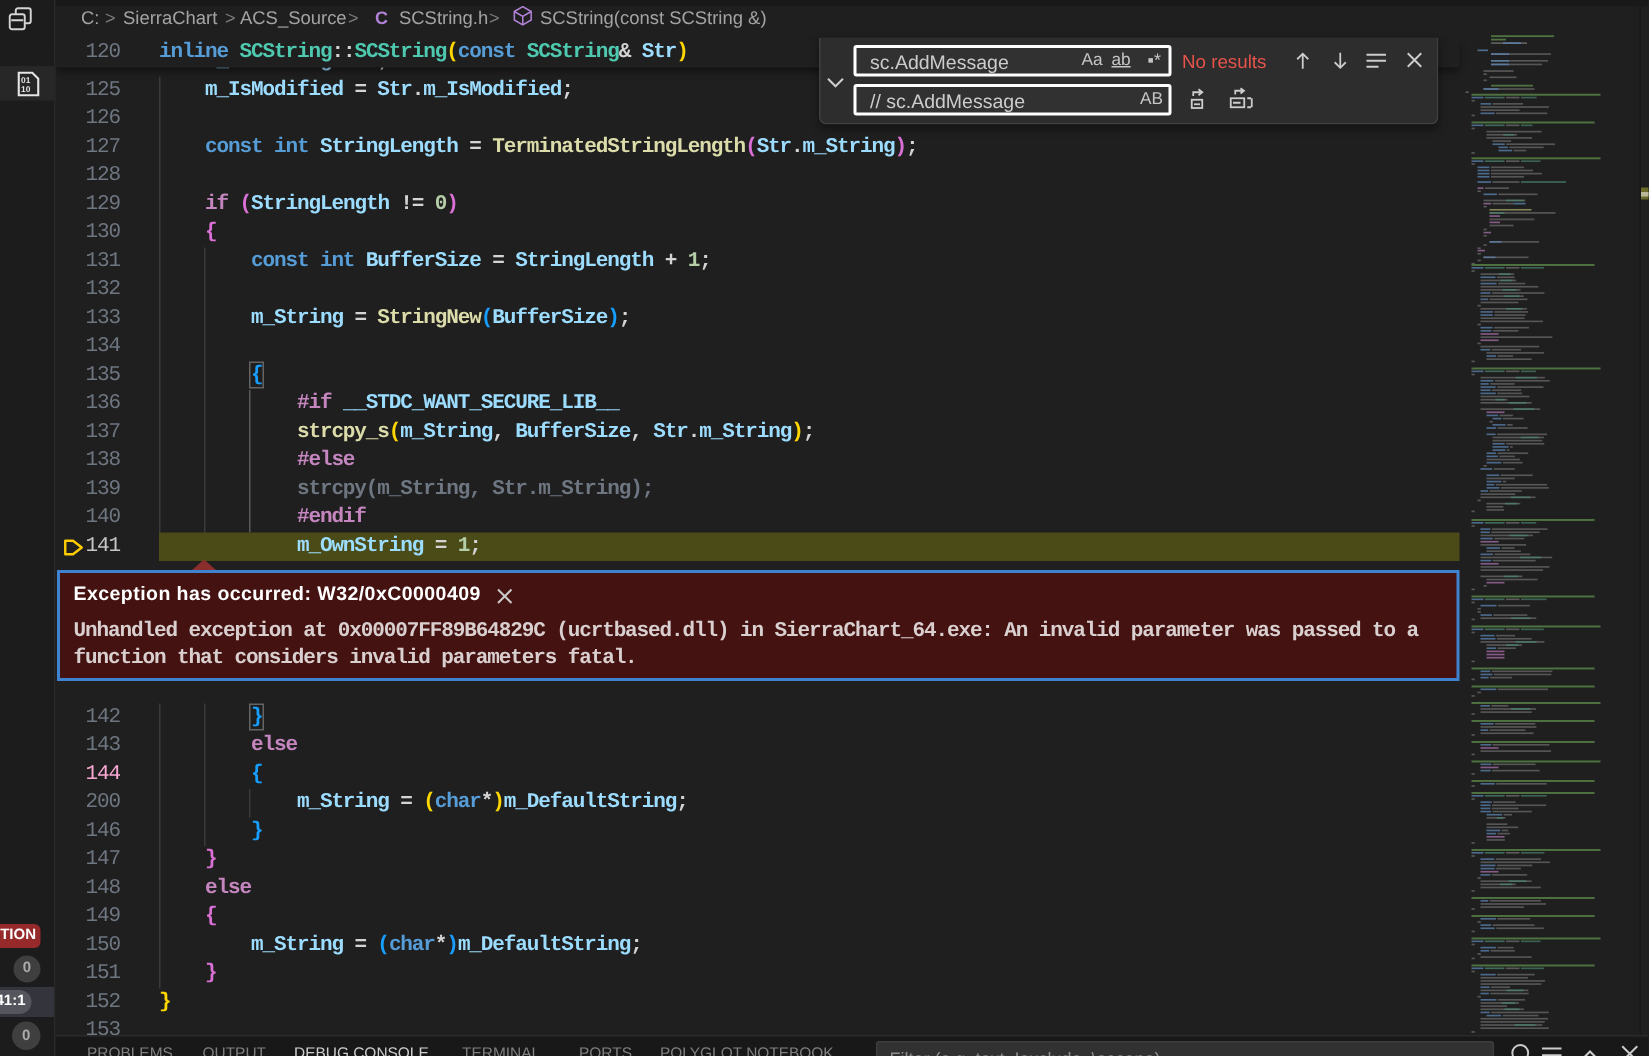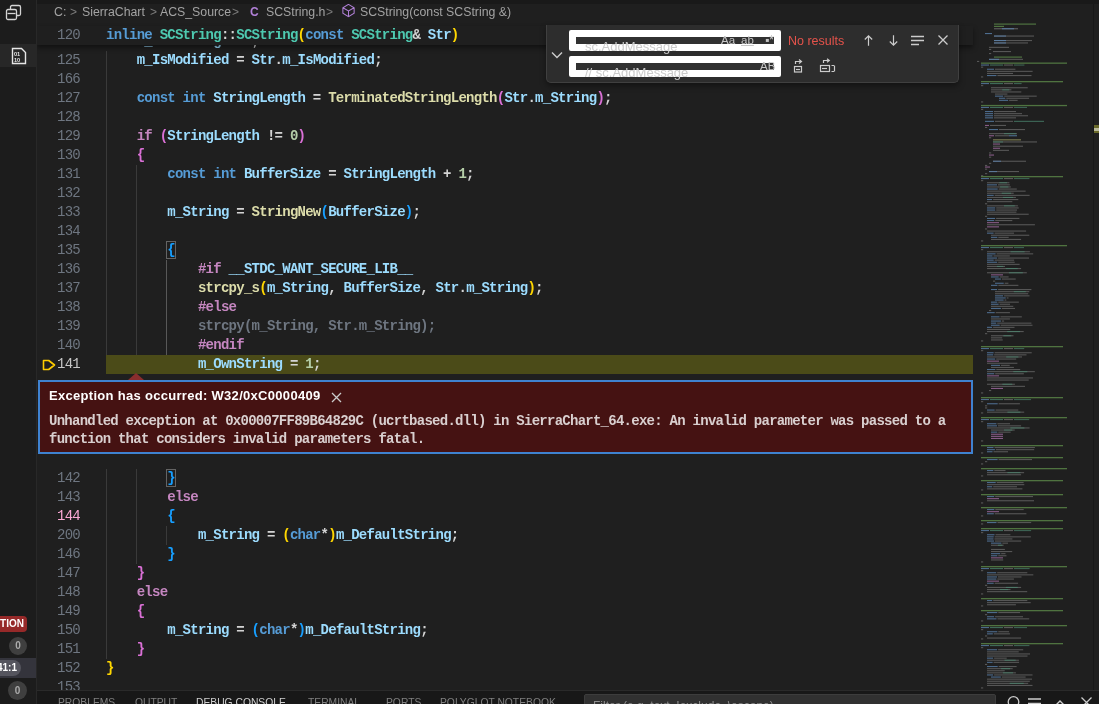--- a/index.html
+++ b/index.html
@@ -8,21 +8,21 @@
 pre.code{position:absolute;left:69px;top:0;font-family:"Liberation Mono", monospace;font-size:14px;font-weight:700;letter-spacing:-0.74px;line-height:19px;white-space:pre}
 .guide{position:absolute;width:1px}
 .bm{outline:1px solid #646464;outline-offset:0px}
 .hl141{position:absolute;left:106px;top:355px;width:867px;height:19px;background:#4b4b18}
 .dbgarrow{position:absolute;left:5px;top:2.5px}
 .sticky{position:absolute;left:37px;top:26px;width:936px;height:19px;background:#1f1f1f;box-shadow:0 3px 5px rgba(0,0,0,.45);z-index:5}
 .bc{position:absolute;top:0;left:37px;width:936px;height:26px;font-size:12.3px;color:#a3a3a3}
 .bc span{position:absolute;top:5px;white-space:nowrap}
 .chev{color:#7c7c7c;font-size:12px}
 .fw{position:absolute;left:546px;top:25px;width:413px;height:58px;background:#2d2d2d;border:1px solid #404040;border-top:none;border-radius:0 0 5px 5px;z-index:20;box-shadow:0 3px 6px rgba(0,0,0,.4)}
-.finput{position:absolute;left:22px;width:212px;height:21px;background:#313131;border:7px solid #ffffff;border-radius:2px;color:#cccccc;font-size:13px;line-height:19px;padding-left:9px}
+.finput{position:absolute;left:22px;width:212px;height:21px;background:#313131;border:2px solid #ffffff;border-radius:2px;color:#cccccc;font-size:13px;line-height:19px;padding-left:9px}
 .fico{position:absolute;color:#c5c5c5;font-size:11px}
 .exw{position:absolute;left:38px;top:380px;width:935px;height:74px;background:#451212;border:2px solid #3f82d0}
 .exbody{position:absolute;left:9px;top:30px;font-family:"Liberation Mono", monospace;font-size:14px;font-weight:700;letter-spacing:-0.74px;line-height:18px;color:#d9cfcf;white-space:pre}
 .extri{position:absolute;left:128px;top:373px;width:0;height:0;border-left:8px solid transparent;border-right:8px solid transparent;border-bottom:7px solid #8a2d2d}
 .panel{position:absolute;left:0px;top:690px;width:1099px;height:14px;background:#181818;border-top:1px solid #2a2a2a;z-index:6}
 .ptab{position:absolute;top:6px;font-size:10.3px;letter-spacing:0px;color:#808080;white-space:nowrap}
 .leftbar{position:absolute;left:0;top:0;width:37px;height:704px;background:#1c1c1c;border-right:1px solid #282828;z-index:7}
 </style></head>
 <body>
 
@@ -53,21 +53,21 @@
 
 <div class="crow" style="top:32px">
     <div class="num" style="color:#6e7681">124</div>
     <pre class="code"><span style="color:#9cdcfe">    m_OwnString</span><span style="color:#d4d4d4"> = </span><span style="color:#b5cea8">0</span><span style="color:#d4d4d4">;</span></pre>
   </div>
 <div class="crow" style="top:51px">
     <div class="num" style="color:#6e7681">125</div>
     <pre class="code"><span style="color:#9cdcfe">    m_IsModified</span><span style="color:#d4d4d4"> = </span><span style="color:#9cdcfe">Str</span><span style="color:#d4d4d4">.</span><span style="color:#9cdcfe">m_IsModified</span><span style="color:#d4d4d4">;</span></pre>
   </div>
 <div class="crow" style="top:70px">
-    <div class="num" style="color:#6e7681">166</div>
+    <div class="num" style="color:#6e7681">126</div>
     <pre class="code"></pre>
   </div>
 <div class="crow" style="top:89px">
     <div class="num" style="color:#6e7681">127</div>
     <pre class="code"><span style="color:#569cd6">    const int </span><span style="color:#9cdcfe">StringLength</span><span style="color:#d4d4d4"> = </span><span style="color:#dcdcaa">TerminatedStringLength</span><span style="color:#da70d6">(</span><span style="color:#9cdcfe">Str</span><span style="color:#d4d4d4">.</span><span style="color:#9cdcfe">m_String</span><span style="color:#da70d6">)</span><span style="color:#d4d4d4">;</span></pre>
   </div>
 <div class="crow" style="top:108px">
     <div class="num" style="color:#6e7681">128</div>
     <pre class="code"></pre>
   </div>

